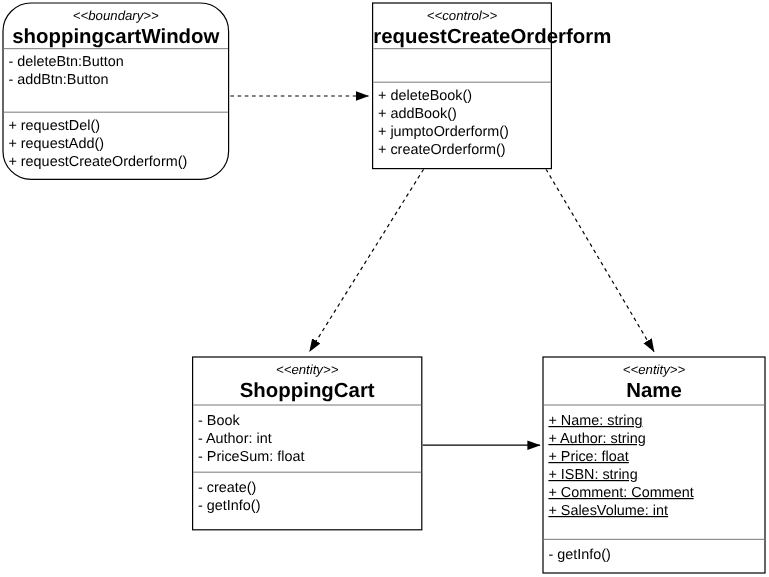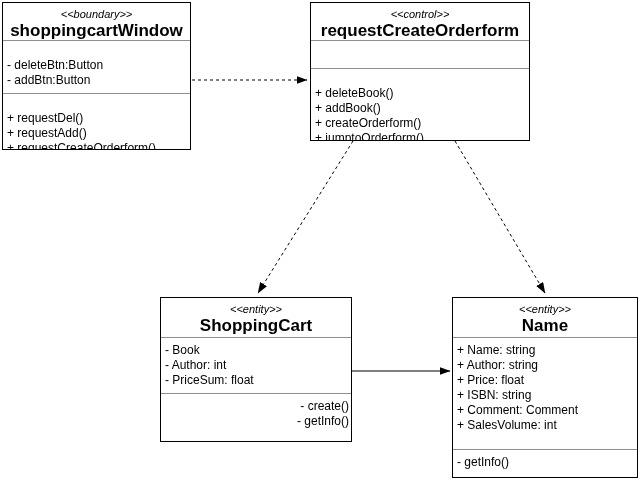--- a/index.html
+++ b/index.html
@@ -40,21 +40,21 @@
   }
   .uml-name {
     font-weight: bold;
     font-size: 17px;
     line-height: 17px;
     white-space: nowrap;
   }
   .uml-section {
     box-sizing: border-box;
     border-top: 1px solid #8f8f8f;
-    padding: 17px 2px 0 4px;
+    padding: 3px 2px 0 4px;
     font-size: 12px;
     flex: 0 0 auto;
     overflow: hidden;
   }
   .uml-section.grow { flex: 1 1 auto; }
   .uml-member {
     line-height: 15px;
     white-space: nowrap;
   }
 </style>
@@ -68,72 +68,72 @@
       <marker id="arrowhead" markerUnits="userSpaceOnUse" markerWidth="14" markerHeight="10" refX="10.5" refY="4" orient="auto">
         <path d="M0,0 L11,4 L0,8 Z" fill="#000000"></path>
       </marker>
     </defs>
     <line x1="192" y1="80" x2="307" y2="80" stroke="#000000" stroke-width="1" stroke-dasharray="3,3" marker-end="url(#arrowhead)"></line>
     <line x1="353" y1="141" x2="258" y2="293" stroke="#000000" stroke-width="1" stroke-dasharray="3,3" marker-end="url(#arrowhead)"></line>
     <line x1="455" y1="141" x2="545" y2="293" stroke="#000000" stroke-width="1" stroke-dasharray="3,3" marker-end="url(#arrowhead)"></line>
     <line x1="352" y1="371" x2="450" y2="371" stroke="#000000" stroke-width="1" marker-end="url(#arrowhead)"></line>
   </svg>
 
-  <div class="uml-class" style="left:2px; top:2px; width:189px; height:148px;">
+  <div class="uml-class" style="left:2px; top:2px; width:189px; height:148px;border-radius:24px;">
     <div class="uml-title" style="height:37px;">
       <div class="uml-stereotype">&lt;&lt;boundary&gt;&gt;</div>
       <div class="uml-name">shoppingcartWindow</div>
     </div>
     <div class="uml-section" style="height:53px;">
       <div class="uml-member">- deleteBtn:Button</div>
       <div class="uml-member">- addBtn:Button</div>
     </div>
     <div class="uml-section grow">
       <div class="uml-member">+ requestDel()</div>
       <div class="uml-member">+ requestAdd()</div>
       <div class="uml-member">+ requestCreateOrderform()</div>
     </div>
   </div>
 
-  <div class="uml-class" style="left:310px; top:2px; width:220px; height:139px;">
+  <div class="uml-class" style="left:310px; top:2px; width:150px; height:139px;">
     <div class="uml-title" style="height:37px;">
       <div class="uml-stereotype">&lt;&lt;control&gt;&gt;</div>
       <div class="uml-name">requestCreateOrderform</div>
     </div>
     <div class="uml-section" style="height:28px;"></div>
     <div class="uml-section grow">
       <div class="uml-member">+ deleteBook()</div>
       <div class="uml-member">+ addBook()</div>
+      <div class="uml-member">+ jumptoOrderform()</div>
       <div class="uml-member">+ createOrderform()</div>
-      <div class="uml-member">+ jumptoOrderform()</div>
     </div>
   </div>
 
   <div class="uml-class" style="left:160px; top:297px; width:192px; height:145px;">
     <div class="uml-title" style="height:39px;">
       <div class="uml-stereotype">&lt;&lt;entity&gt;&gt;</div>
       <div class="uml-name">ShoppingCart</div>
     </div>
     <div class="uml-section" style="height:56px; padding-top:5px;">
       <div class="uml-member">- Book</div>
       <div class="uml-member">- Author: int</div>
       <div class="uml-member">- PriceSum: float</div>
     </div>
-    <div class="uml-section grow" style="padding-top:5px;text-align:right;">
+    <div class="uml-section grow" style="padding-top:5px;">
       <div class="uml-member">- create()</div>
       <div class="uml-member">- getInfo()</div>
     </div>
   </div>
 
   <div class="uml-class" style="left:452px; top:297px; width:186px; height:181px;">
     <div class="uml-title" style="height:39px;">
       <div class="uml-stereotype">&lt;&lt;entity&gt;&gt;</div>
       <div class="uml-name">Name</div>
     </div>
-    <div class="uml-section" style="height:112px; padding-top:5px;">
+    <div class="uml-section" style="height:112px; padding-top:5px;text-decoration:underline;">
       <div class="uml-member">+ Name: string</div>
       <div class="uml-member">+ Author: string</div>
       <div class="uml-member">+ Price: float</div>
       <div class="uml-member">+ ISBN: string</div>
       <div class="uml-member">+ Comment: Comment</div>
       <div class="uml-member">+ SalesVolume: int</div>
     </div>
     <div class="uml-section grow" style="padding-top:5px;">
       <div class="uml-member">- getInfo()</div>
     </div>

